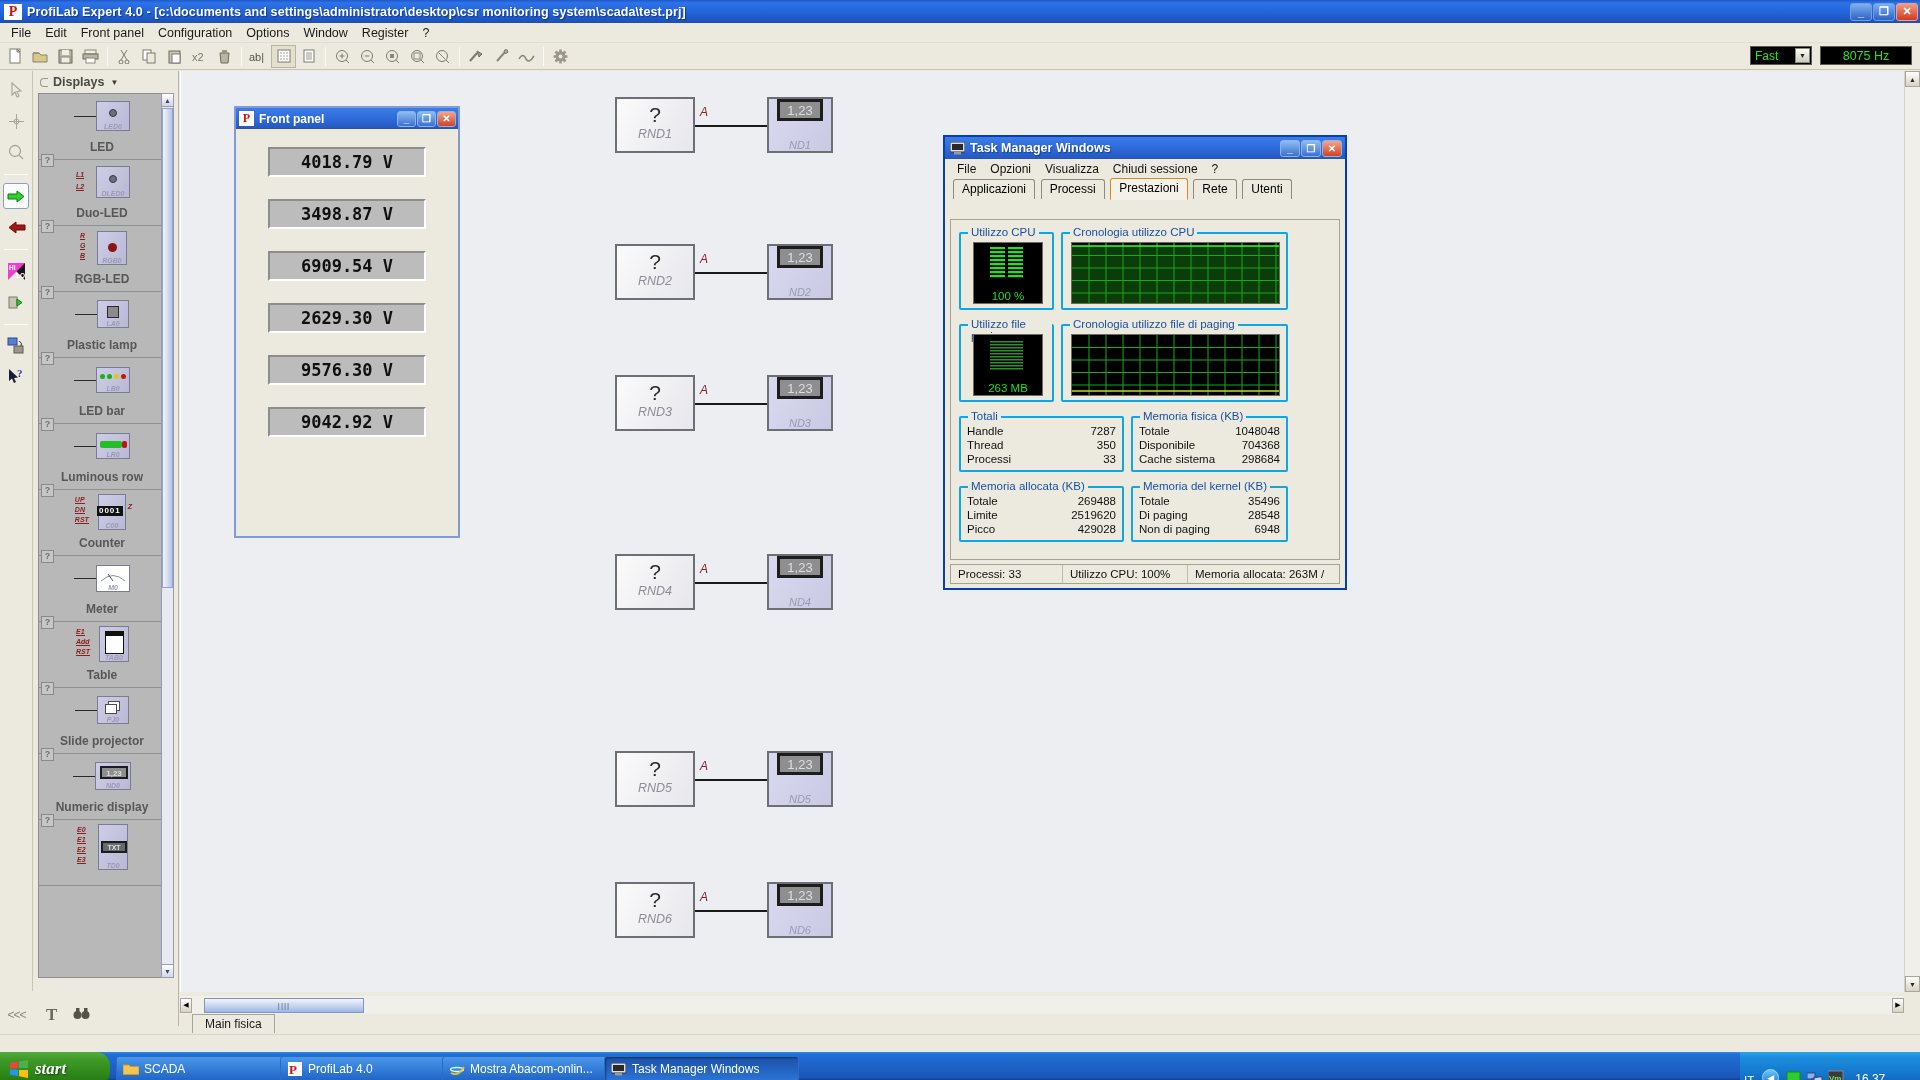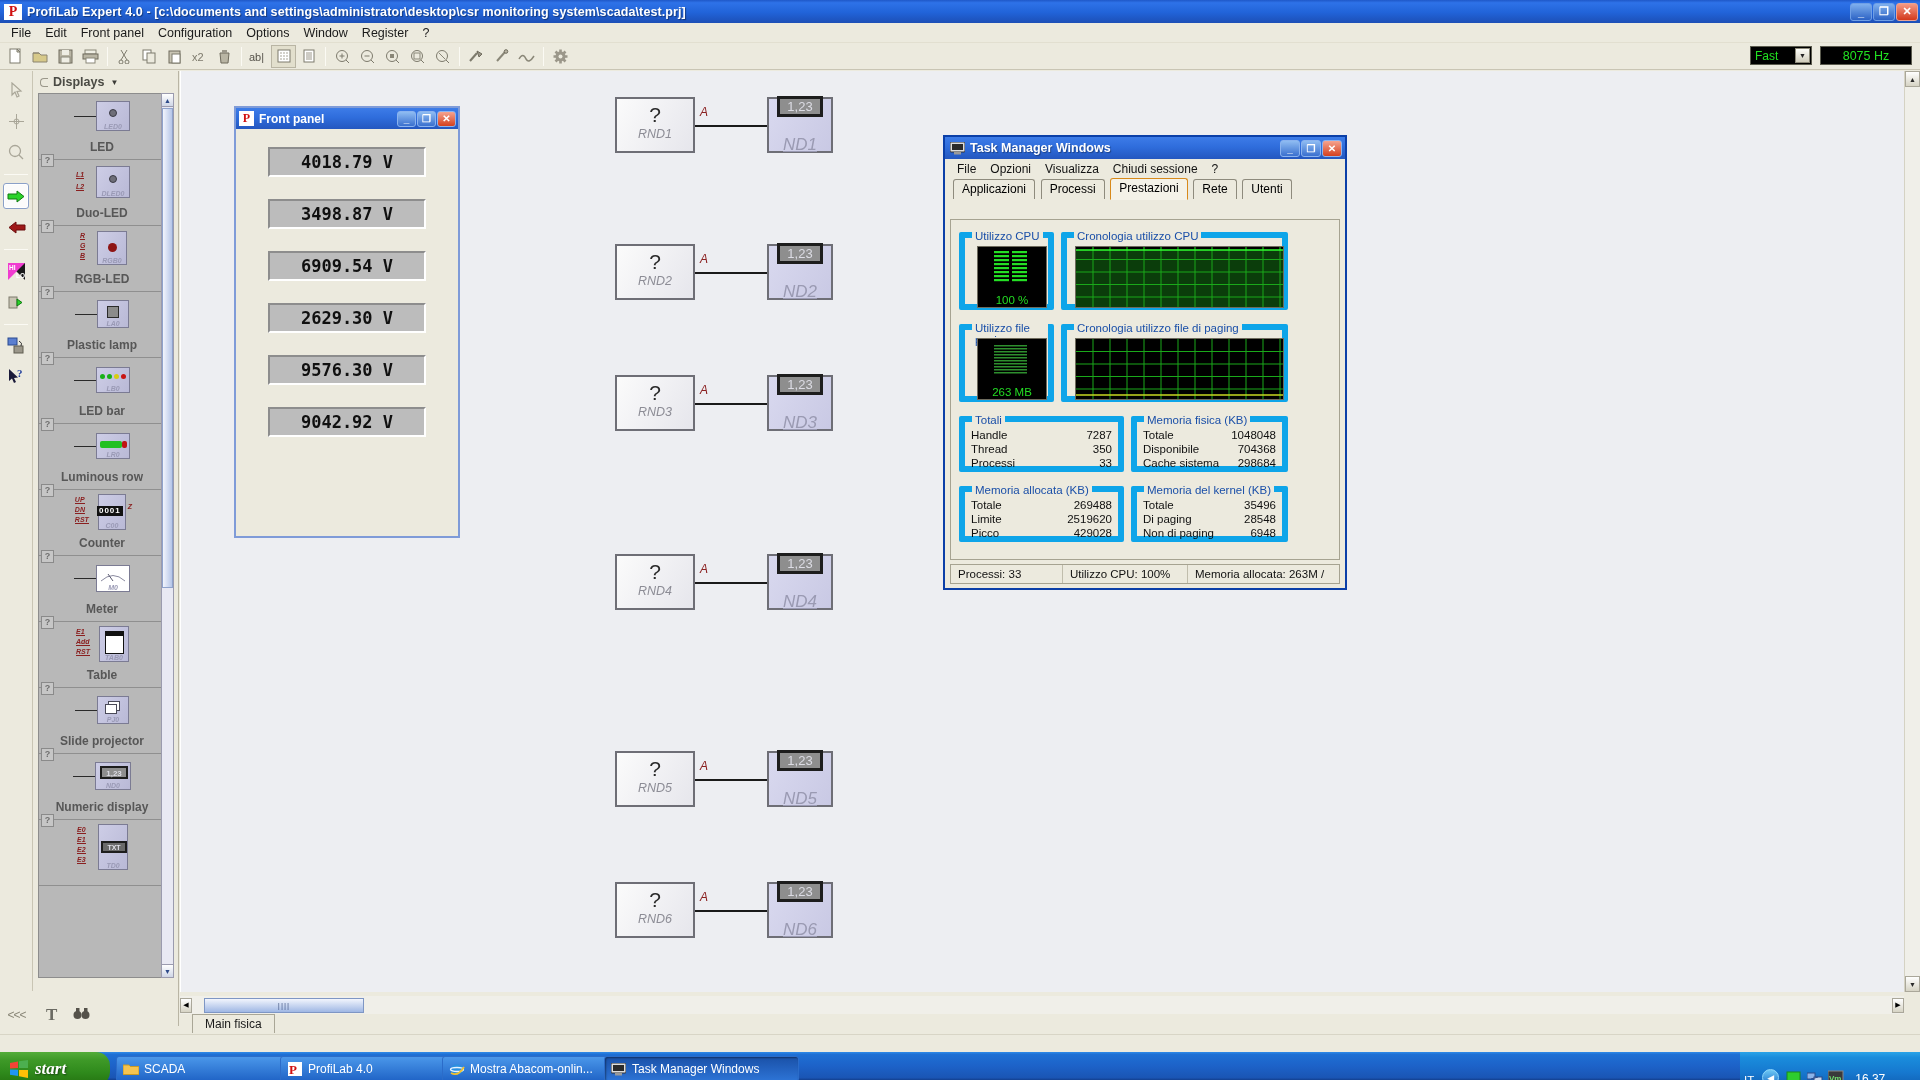--- a/index.html
+++ b/index.html
@@ -110,21 +110,21 @@
   
   .blk { position:absolute; }
   .rnd { width:80px;height:56px;background:linear-gradient(120deg,#fbfbfb,#e6e6ec);
      border:2px solid #6e6e76; display:flex;flex-direction:column;align-items:center;justify-content:center;}
   .rnd .q { font-size:21px; color:#2a2a2a; line-height:16px; margin-top:-2px;}
   .rnd .nm { font-size:12.5px; color:#8d8d96; font-style:italic; margin-top:4px;}
   .nd { width:66px;height:56px;background:linear-gradient(120deg,#d9d9ef,#c9c9e4);
      border:2px solid #6e6e76; display:flex;flex-direction:column;align-items:center;justify-content:center;}
   .nd .lcd { width:46px;height:22px;background:#8e8e8e;border:3px solid #1d1d1d;
      display:flex;align-items:center;justify-content:center;color:#dcdce4;font-size:13px;}
-  .nd .nm { font-size:17px; color:#9a9ab2; font-style:italic; margin-top:18px;text-decoration:underline;}
+  .nd .nm { font-size:11px; color:#9a9ab2; font-style:italic; margin-top:18px;}
   .wire { position:absolute; height:2px; background:#1a1a1a; }
   .wlabel{ position:absolute; font-size:12px; color:#8a2020; font-style:italic; }
 
   
   #frontpanel { position:absolute; left:234px; top:106px; width:226px; height:432px;
      background:#eceade; border:2px solid #7f9bd8; }
   #fp-title { height:21px; background:linear-gradient(180deg,#3d7ce8 0%,#2f6ddc 45%,#2457bf 100%);
      display:flex;align-items:center;padding:0 2px 0 3px; color:#fff; }
   #fp-title .fpi { width:15px;height:15px;background:#fff;color:#d01010;font-weight:bold;font-size:12px;
      display:flex;align-items:center;justify-content:center;font-family:"Liberation Serif",serif;margin-right:5px;}
@@ -152,21 +152,21 @@
      background:linear-gradient(180deg,#8fbcf2,#3a70cf);}
   #tm-title .tb2.x{ background:linear-gradient(180deg,#f6a48f,#d4401f); }
   #tm-menu { height:19px; display:flex; align-items:center; padding-left:5px; }
   #tm-menu .tmm { padding:1px 7px; font-size:12px; color:#121212; }
   #tm-tabs { height:19px; padding-left:8px; position:relative; }
   .tmtab { display:inline-block; padding:2px 8px 3px 8px; font-size:12px; border:1px solid #8e8b7d;
      border-bottom:0; background:#eceade; margin-right:2px; border-radius:3px 3px 0 0; position:relative; top:1px;}
   .tmtab.active { background:#f4f2e8; border-color:#d88a1b; border-bottom:1px solid #f4f2e8; top:0; padding-bottom:4px;}
   #tm-page{ position:absolute; left:5px; right:5px; top:82px; bottom:28px; background:#eceade;
      border:1px solid #a6a391; }
-  .grp { position:absolute; border:6px solid #0ea5e9; border-radius:2px; }
+  .grp { position:absolute; border:2px solid #0ea5e9; border-radius:2px; }
   .grp > .gt { position:absolute; top:-8px; left:7px; background:#eceade; padding:0 3px;
      color:#1a4fa8; font-size:11.5px; }
   .scr { background:#000; border:1px solid #6e6b5d; position:relative; overflow:hidden;}
   .scr .val { position:absolute; bottom:1px; left:0; right:0; text-align:center; color:#23dd23; font-size:11.5px;}
   .stat { position:absolute; left:6px; right:6px; font-size:11.5px; color:#101010; display:flex; }
   .stat .k { flex:1; }
   .stat .v { text-align:right; }
   #tm-status{ position:absolute; left:5px; right:5px; bottom:4px; height:20px; display:flex;
      border:1px solid #a6a391; background:#eceade; align-items:center;}
   #tm-status .sc{ padding:0 7px; font-size:11.5px; color:#101010; height:100%; display:flex;align-items:center;

